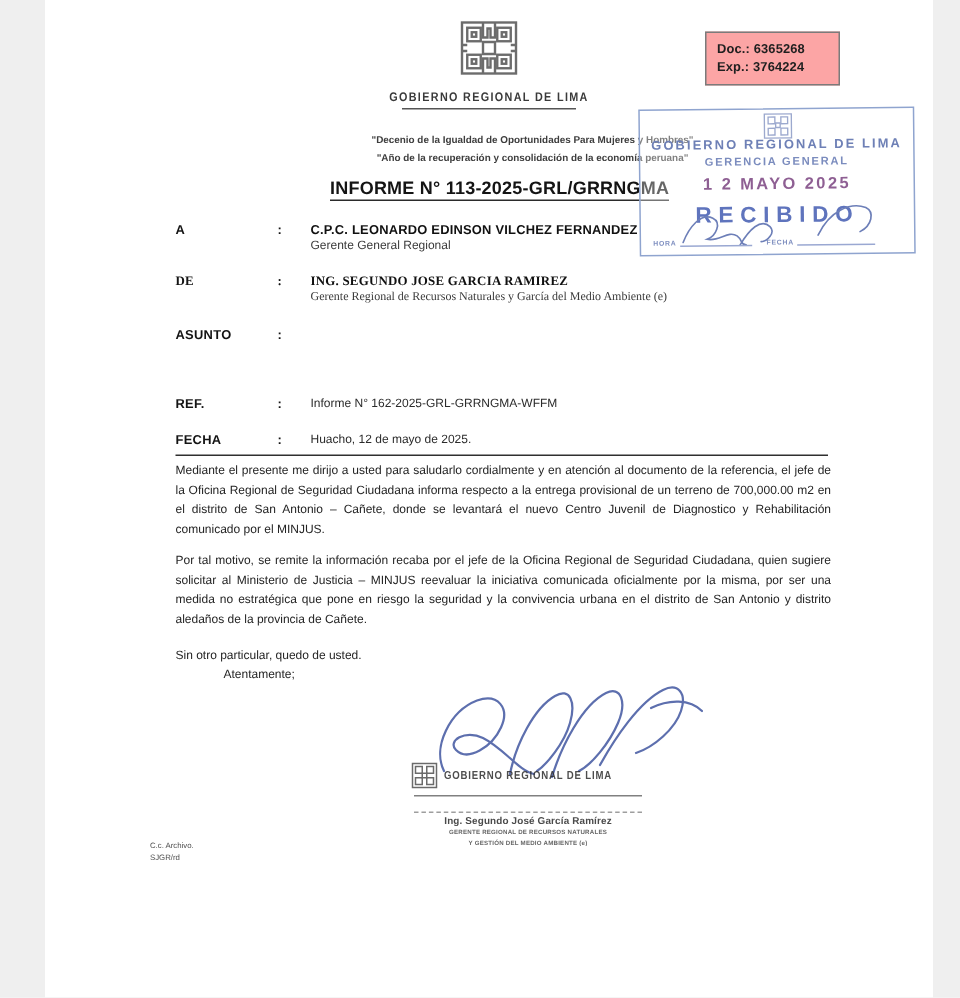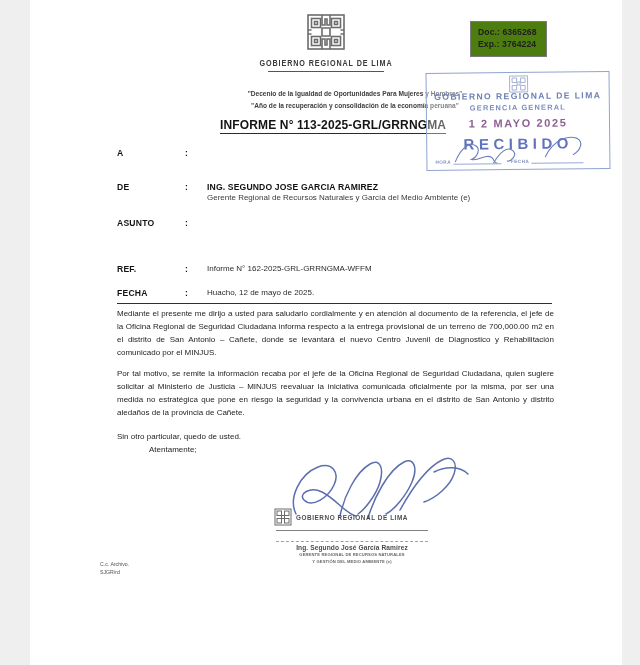--- a/index.html
+++ b/index.html
@@ -65,26 +65,26 @@
     background: #555;
     margin: 3px auto 0;
   }
 
   
   .docbox {
     position: absolute;
     left: 440px;
     top: 21px;
     border: 1px solid #7b7b7b;
-    padding: 4px 9px 5px 7px;
+    padding: 4px 22px 5px 7px;
     font-size: 8.6px;
     font-weight: bold;
     line-height: 1.45;
     color: #1f1f1f;
-    background: #4d7c0f;
+    background: #fca5a5;
     letter-spacing: .1px;
   }
 
   
   .epigraph {
     position: absolute;
     left: 175px;
     top: 88px;
     width: 300px;
     font-size: 6.6px;
@@ -387,23 +387,27 @@
       <div class="epigraph">
         <div>"Decenio de la Igualdad de Oportunidades Para Mujeres y Hombres"</div>
         <div>"Año de la recuperación y consolidación de la economía peruana"</div>
       </div>
 
       <div class="informe-title">INFORME N° 113-2025-GRL/GRRNGMA</div>
 
       <div class="field" style="left:87px; top:148px;">
         <span class="lbl">A</span>
         <span class="colon">:</span>
-      </div>
-
-      <div class="field" style="left:87px; top:182px;">
+        <span class="val">
+          <span class="strong">C.P.C. LEONARDO EDINSON VILCHEZ FERNANDEZ</span>
+          <span class="sub">Gerente General Regional</span>
+        </span>
+      </div>
+
+      <div class="field" style="left:87px; top:182px;font-family:Liberation Serif, serif;">
         <span class="lbl">DE</span>
         <span class="colon">:</span>
         <span class="val">
           <span class="strong">ING. SEGUNDO JOSE GARCIA RAMIREZ</span>
           <span class="sub">Gerente Regional de Recursos Naturales y García del Medio Ambiente (e)</span>
         </span>
       </div>
 
       <div class="field" style="left:87px; top:218px;align-items:flex-end;">
         <span class="lbl">ASUNTO</span>

